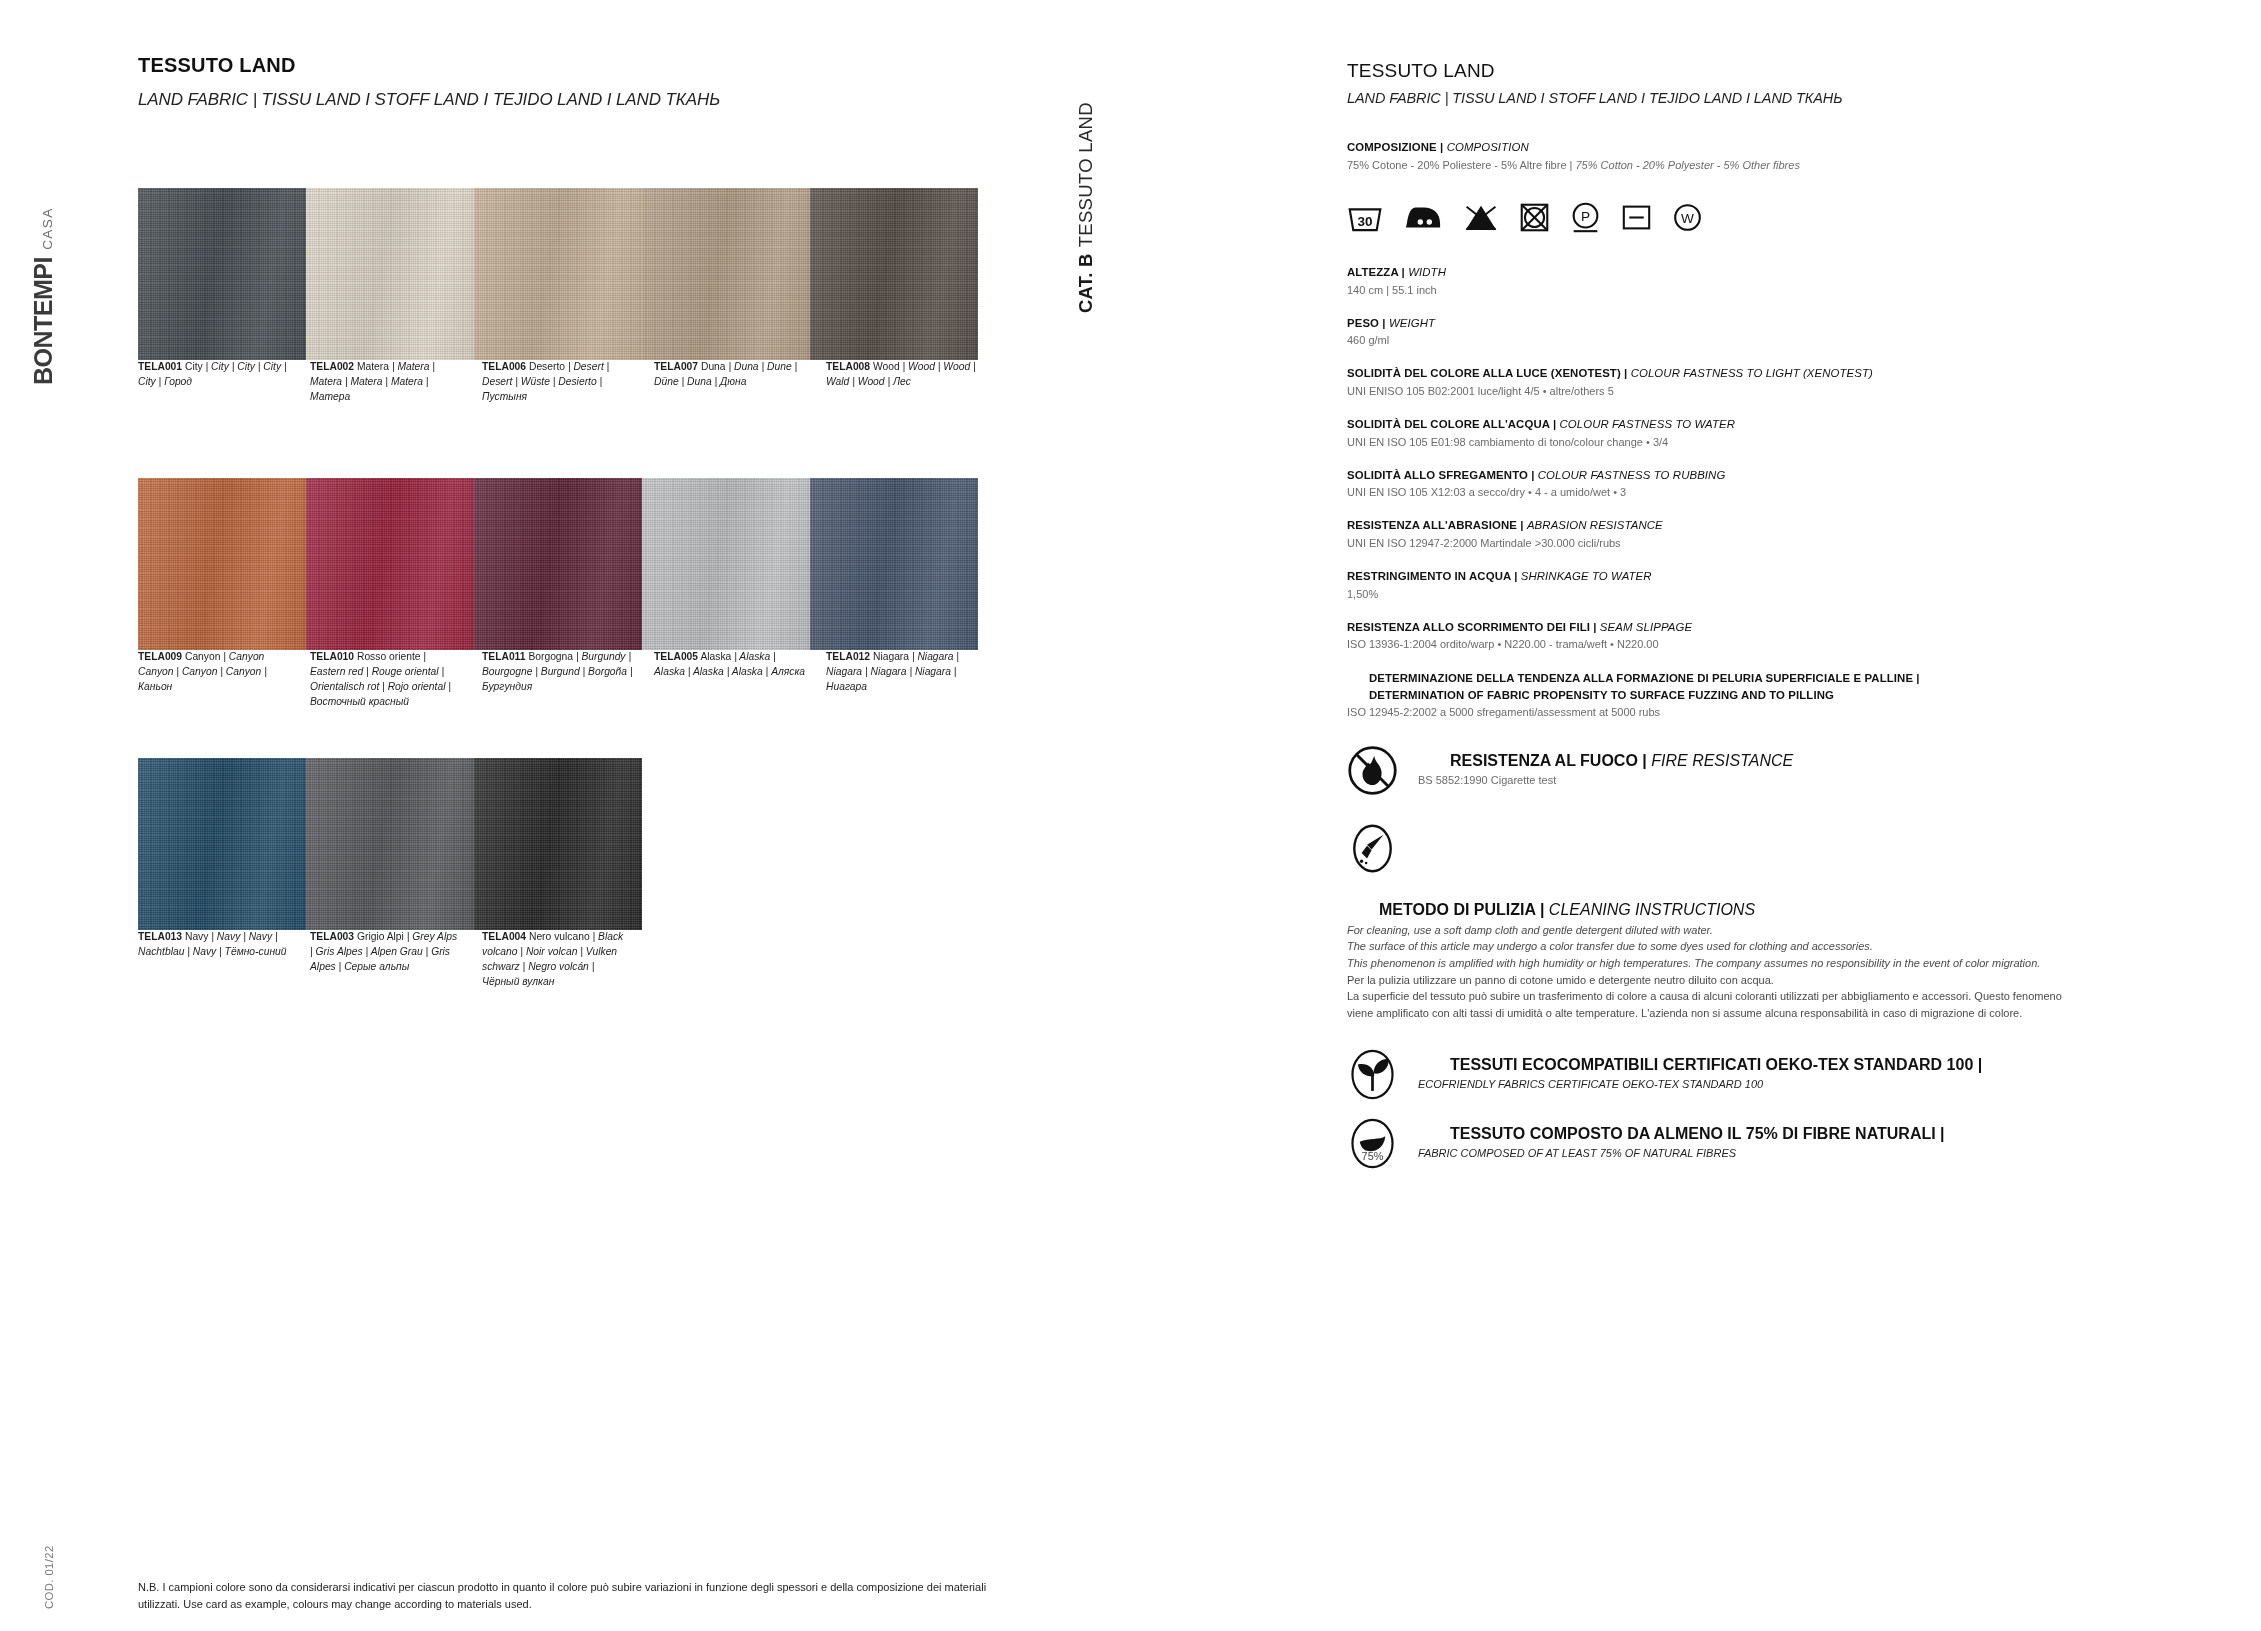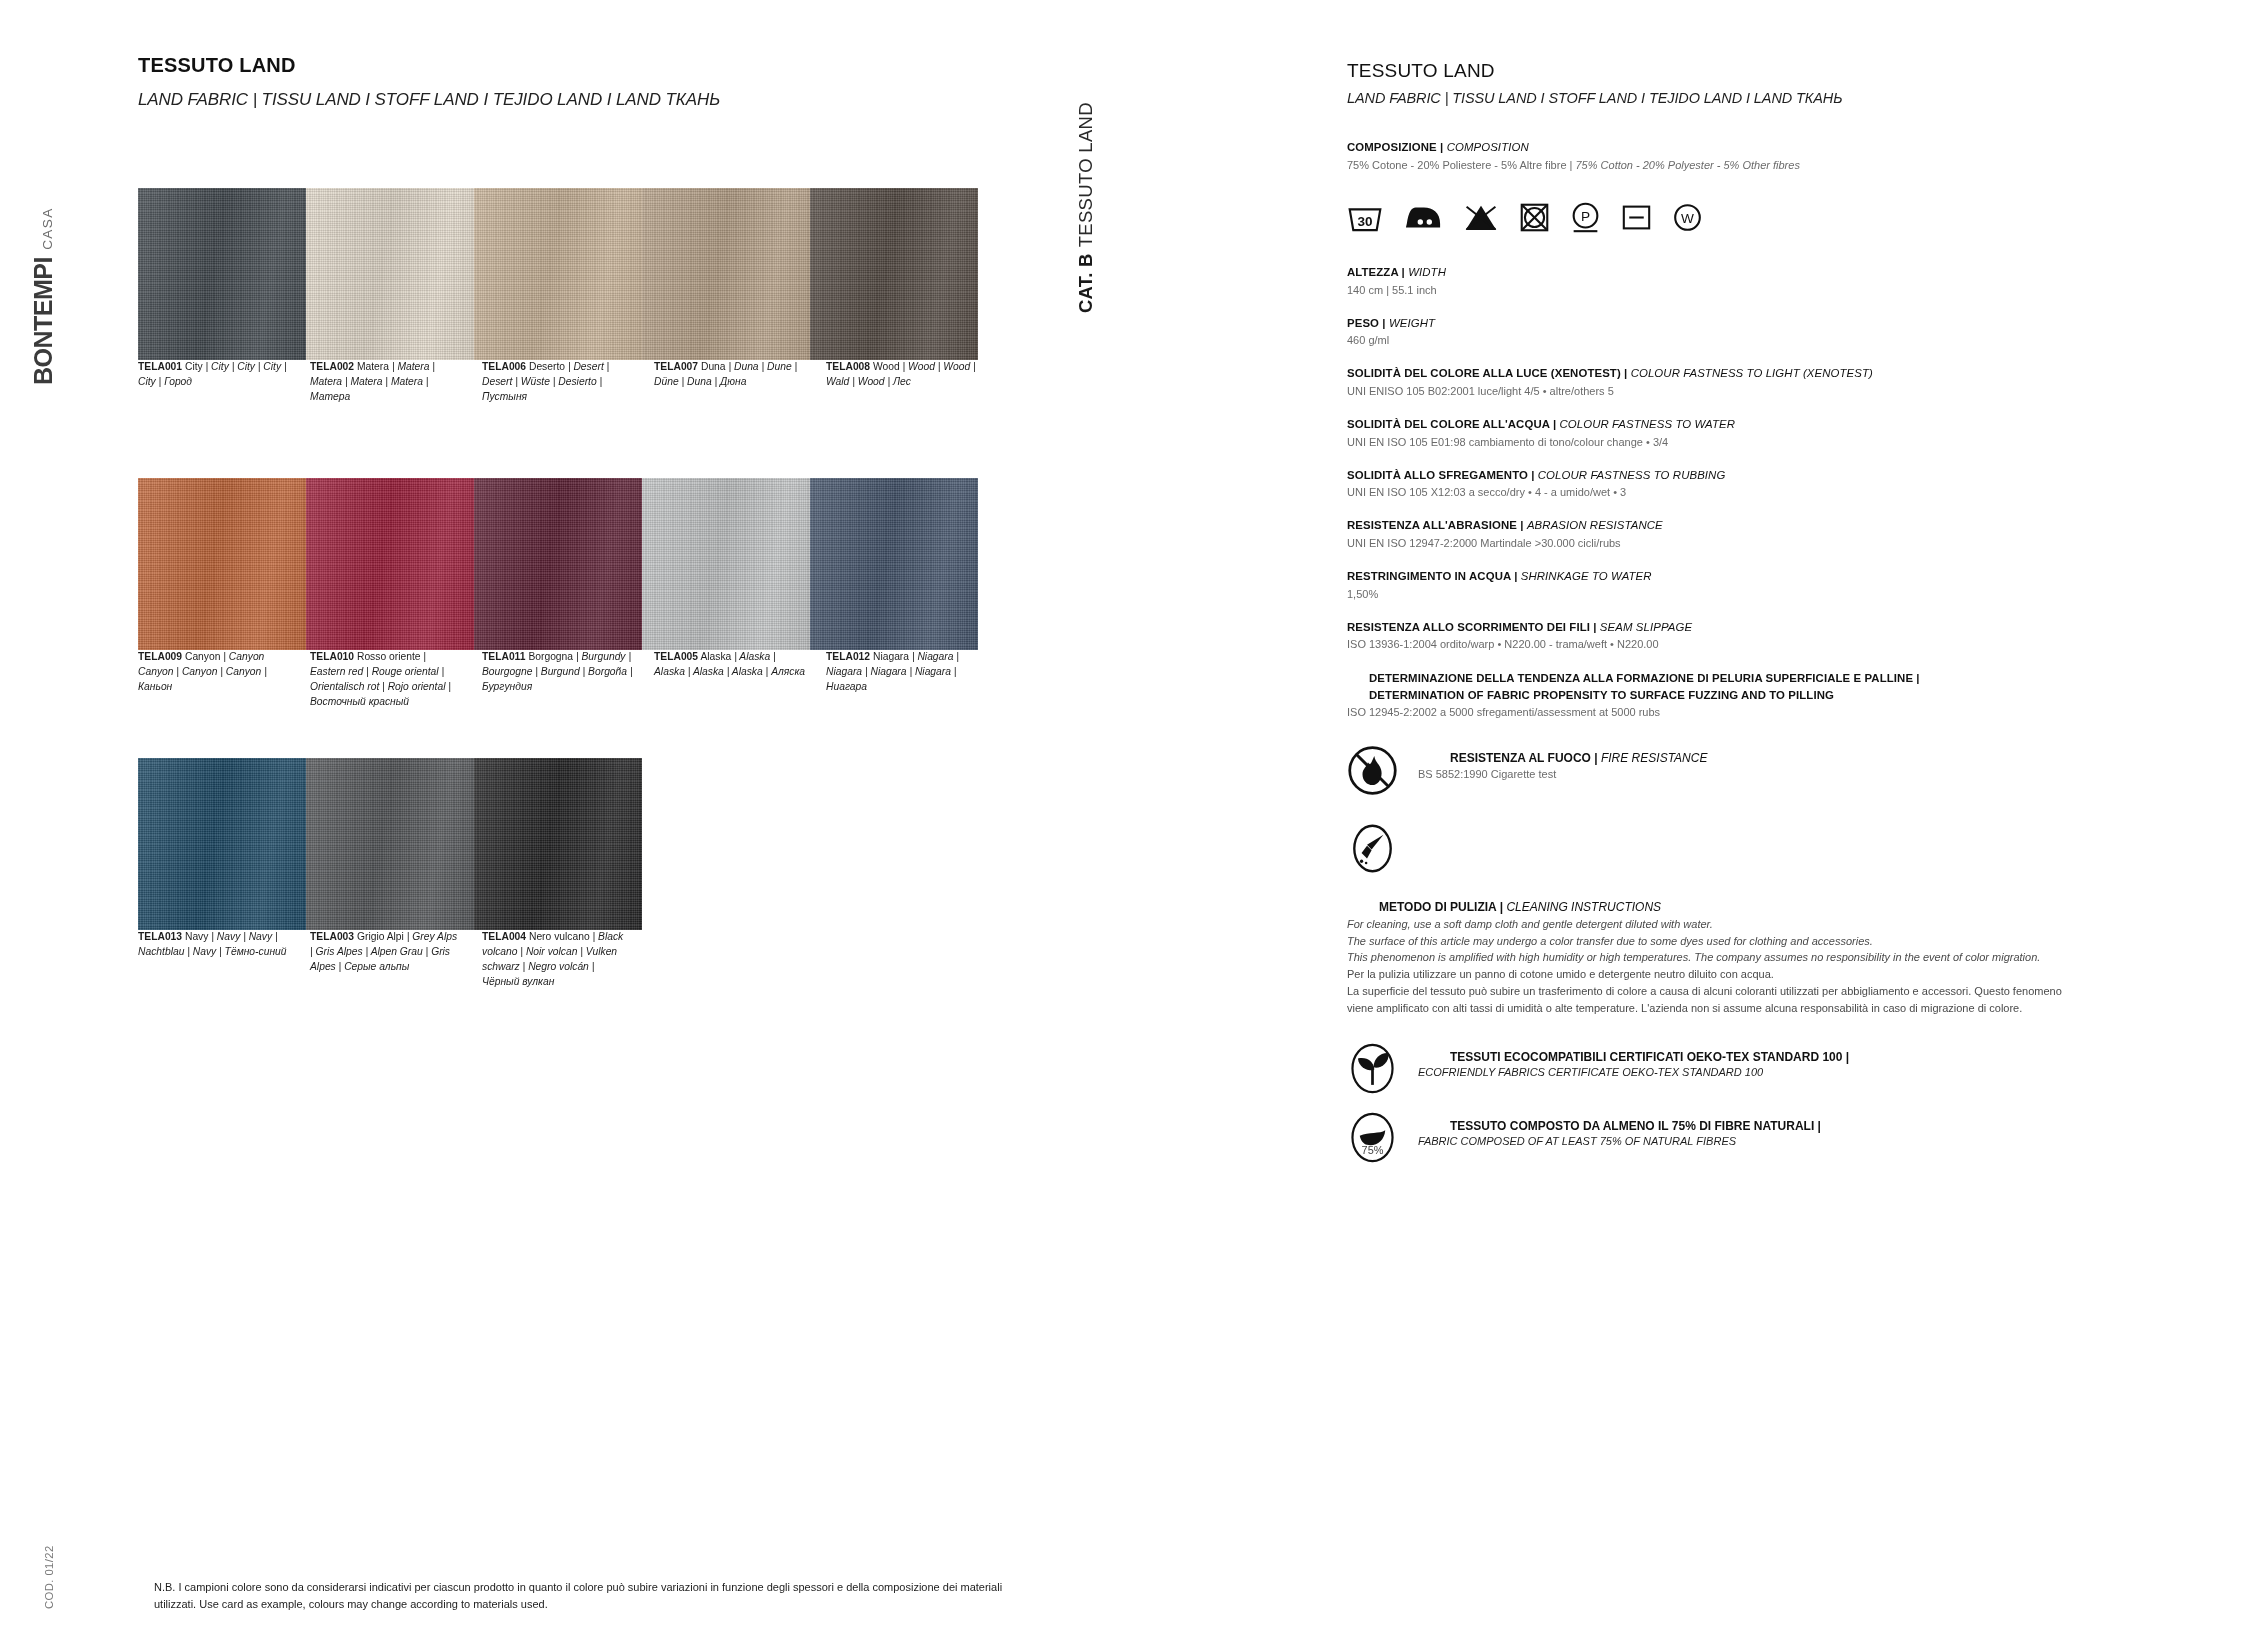--- a/index.html
+++ b/index.html
@@ -88,21 +88,21 @@
   .lab{
     width:168px; padding-right:16.3px;
     font-size:10.3px; line-height:1.45; color:#1d1d1d;
   }
   .lab .code{ font-weight:bold; font-style:normal; }
   .lab .names{ font-style:italic; }
   .lab .first{ font-style:normal; }
 
   
   .note{
-    position:absolute; left:154px; top:1579px; width:868px;
+    position:absolute; left:138px; top:1579px; width:868px;
     font-size:11px; line-height:1.55; color:#1d1d1d;
   }
 
   
   .rcol{ position:absolute; left:1347px; top:60px; width:850px; }
   .r-title{ font-size:19px; font-weight:normal; letter-spacing:0.2px; color:#111; margin-bottom:8.1px;}
   .r-sub{ font-size:14.5px; font-style:italic; color:#1f1f1f; letter-spacing:-0.1px; margin-bottom:34px;}
 
   .spec{ margin-bottom:17px; }
   .spec-h{ font-size:11.4px; font-weight:bold; color:#111; letter-spacing:0.1px; line-height:1.4;}
@@ -113,21 +113,21 @@
   .spec-wide .spec-h{ line-height:1.45;margin-left:22px; }
 
   
   .care-icons{ display:flex; align-items:center; gap:20px; margin:27px 0 31px 0;}
   .care-icons svg{ display:block; }
 
   
   .badge{ display:flex; align-items:flex-start; gap:20px; margin-bottom:18px;}
   .badge-ico{ flex:0 0 auto; width:51px; height:51px; }
   .badge-txt{ padding-top:5.4px; }
-  .badge-h{ font-size:12px; font-weight:bold; color:#111; line-height:1.4;padding-left:32px;}
+  .badge-h{ font-size:16px; font-weight:bold; color:#111; line-height:1.4;padding-left:32px;}
   .badge-h .en{ font-weight:normal; font-style:italic;}
   .badge-sub{ font-size:11px; font-style:italic; color:#1f1f1f; line-height:1.4;}
   .badge-v{ font-size:11px; color:#6b6b6b; line-height:1.45;}
 
   .clean-lines p{ margin:0; font-size:11px; line-height:1.52; color:#4a4a4a;}
   .clean-lines p.it{ font-style:italic; color:#4a4a4a;}
 
   .fire-block{ display:flex; align-items:flex-start; gap:20px; margin-top:23.5px;}
   .clean-block{ display:flex; align-items:flex-start; gap:20px; margin-top:27px;flex-direction:column;}
 </style>

